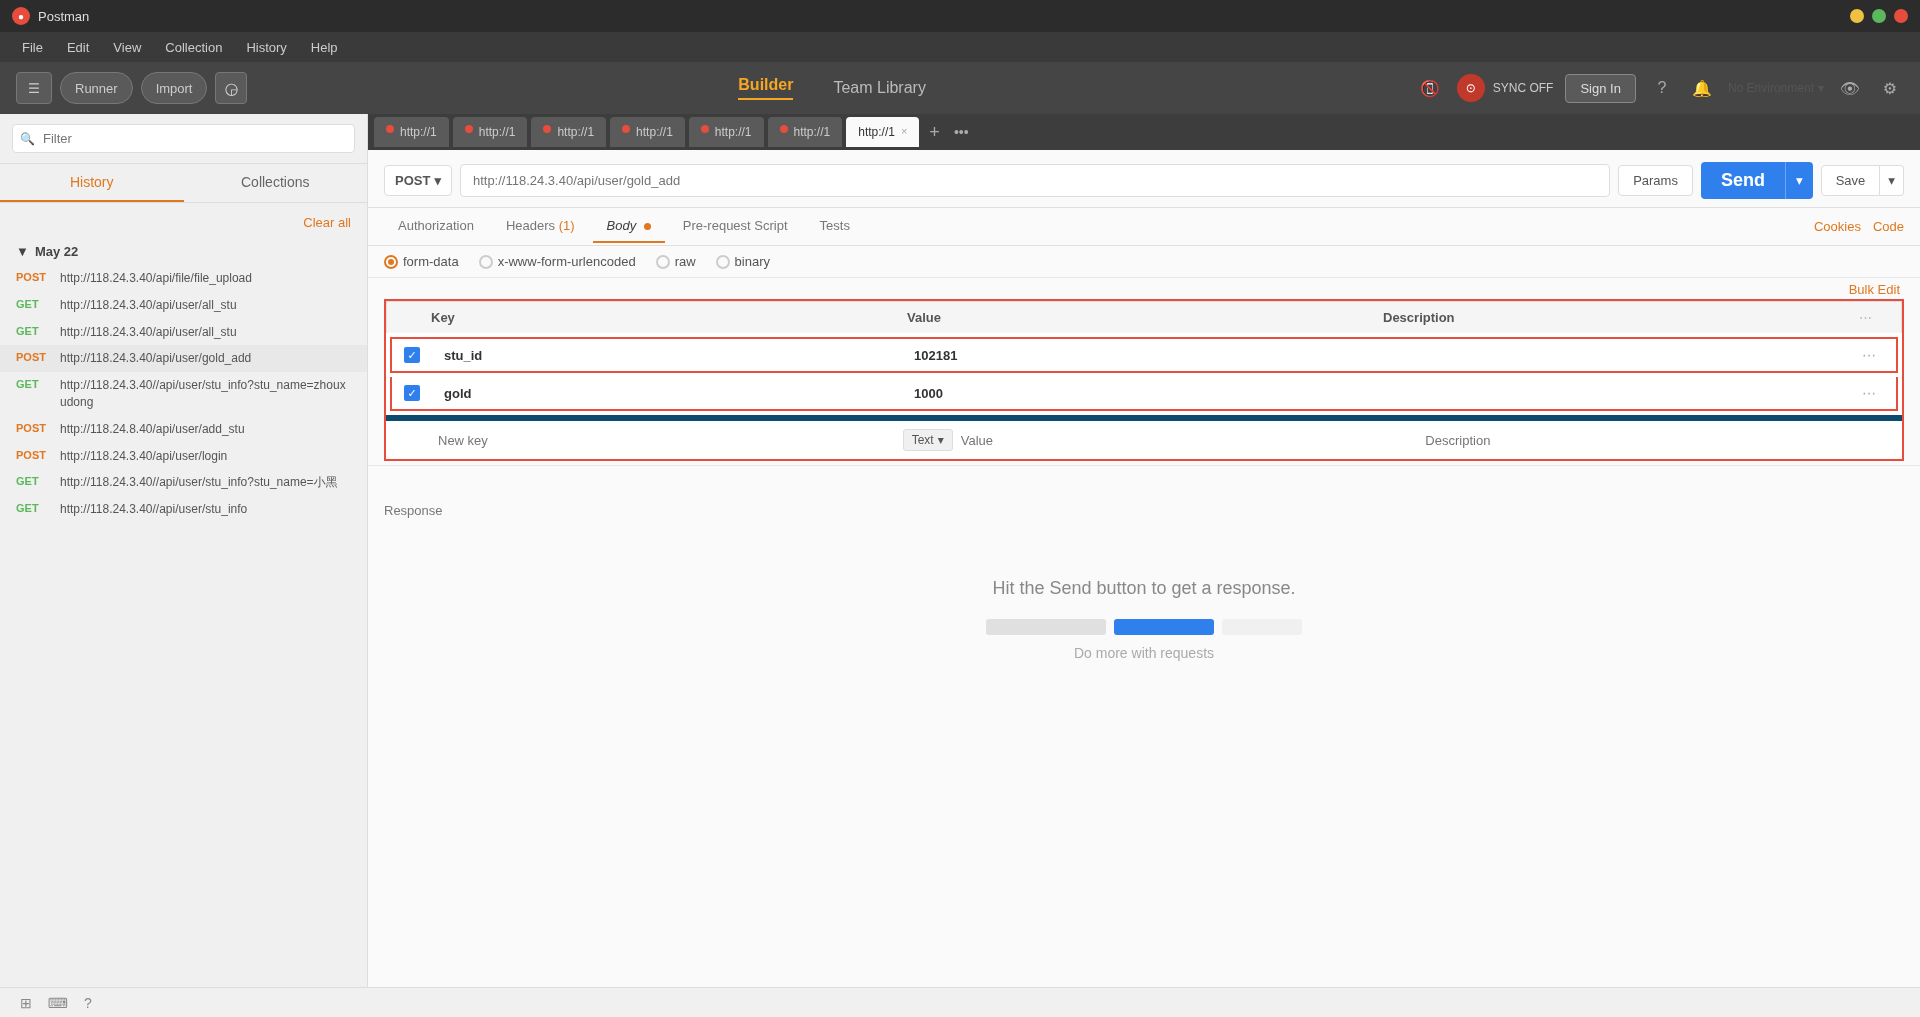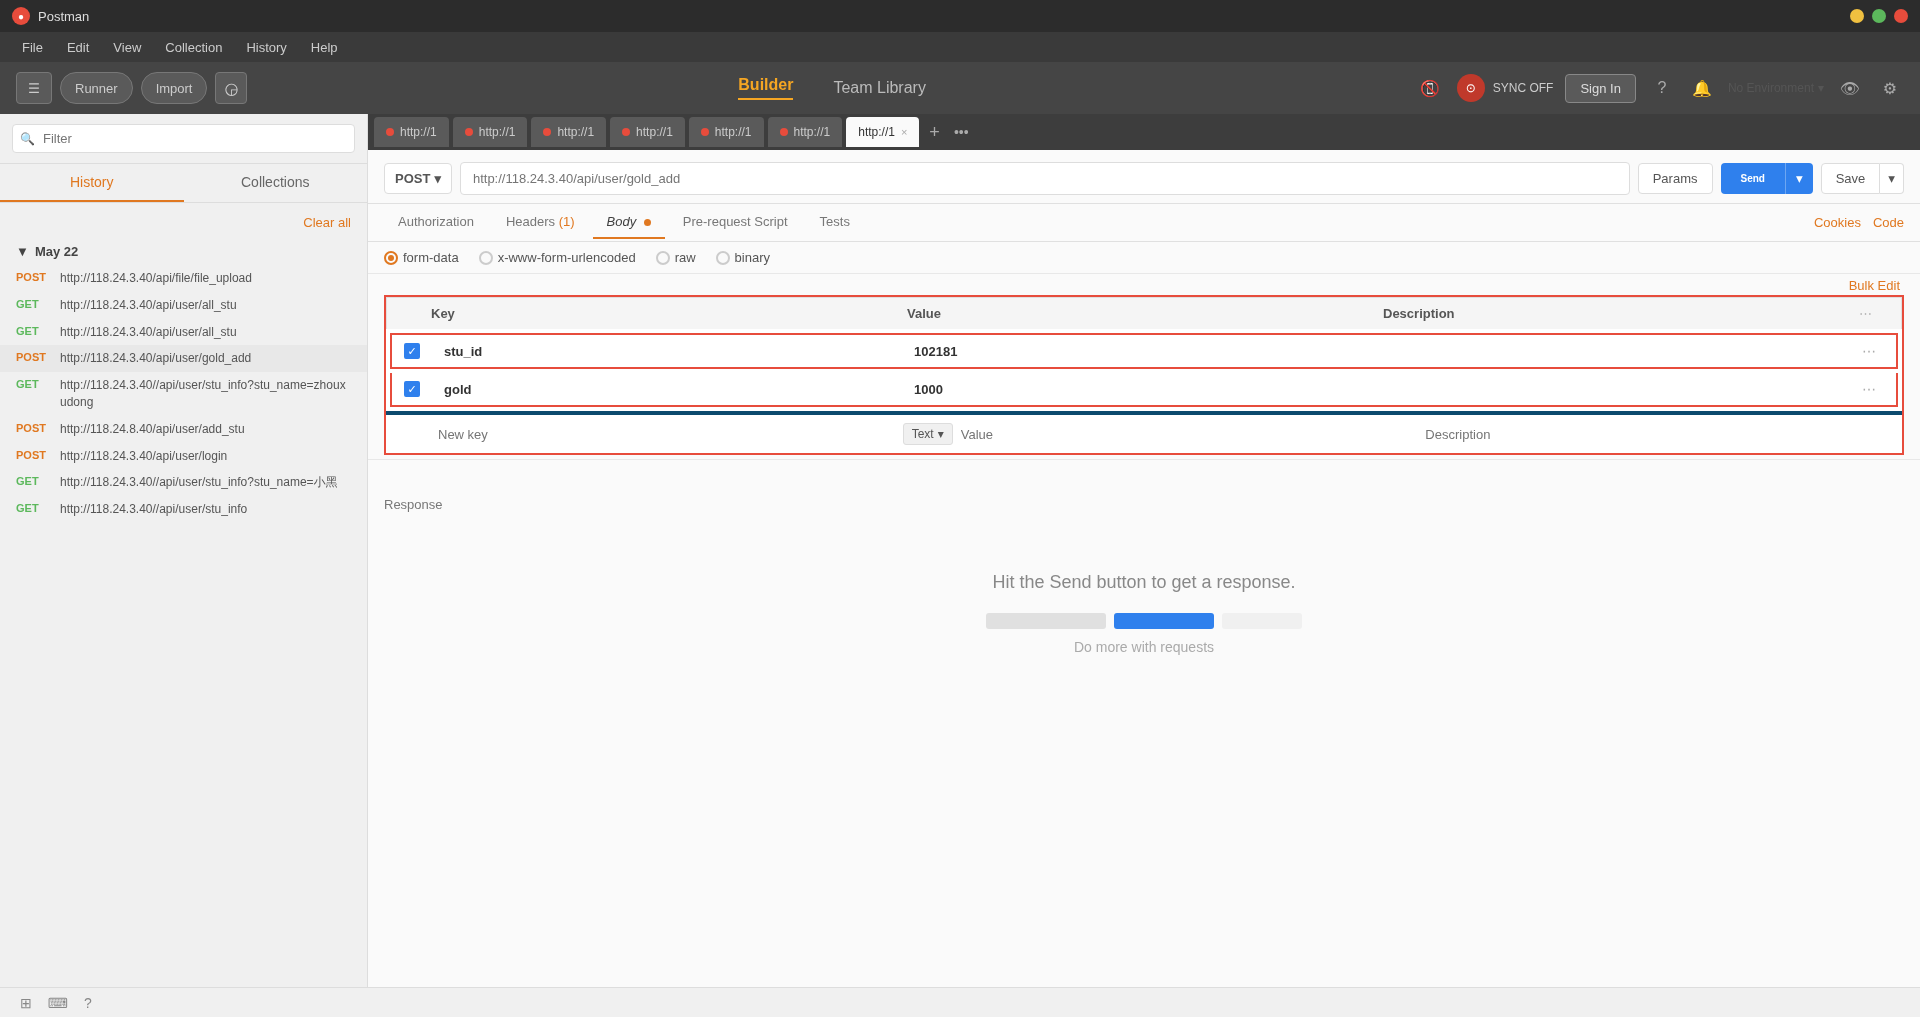--- a/index.html
+++ b/index.html
@@ -227,24 +227,24 @@
       background: #3d3d3d;
       display: flex;
       align-items: center;
       height: 36px;
       padding: 0 4px;
       overflow: hidden;
     }
     .req-tab {
       background: #5a5a5a;
       border-radius: 4px 4px 0 0;
-      padding: 0 12px;
+      padding: 8px 12px;
       height: 30px;
       display: flex;
-      align-items: center;
+      align-items: flex-start;
       color: #ccc;
       font-size: 12px;
       cursor: pointer;
       margin: 0 2px;
       gap: 6px;
       white-space: nowrap;
     }
     .req-tab.active {
       background: #fafafa;
       color: #333;
@@ -297,21 +297,21 @@
       font-size: 13px;
       color: #555;
       cursor: pointer;
     }
     .send-btn {
       background: #2f80ed;
       border: none;
       border-radius: 4px 0 0 4px;
       padding: 8px 20px;
       color: white;
-      font-size: 10px;
+      font-size: 18px;
       font-weight: 600;
       cursor: pointer;
     }
     .send-dropdown-btn {
       background: #2f80ed;
       border: none;
       border-radius: 0 4px 4px 0;
       border-left: 1px solid rgba(255,255,255,0.3);
       padding: 8px 10px;
       color: white;
@@ -808,21 +808,21 @@
         <div class="params-row" style="border-top: none;">
           <div class="col-check">
             <div class="checkbox"></div>
           </div>
           <div class="col-key key-cell">gold</div>
           <div class="col-value value-cell">1000</div>
           <div class="col-desc desc-cell"></div>
           <div class="col-actions row-actions">⋯</div>
         </div>
 
-        <div class="new-key-row" style="border-top: 4px solid #0c4a6e;">
+        <div class="new-key-row" style="border-top: 6px solid #0c4a6e;">
           <div class="col-check" style="width:32px;"></div>
           <input class="new-key-input" type="text" placeholder="New key" style="">
           <div class="text-type-selector">
             <span>Text</span>
             <span>▾</span>
           </div>
           <input class="new-value-input" type="text" placeholder="Value" style="">
           <input class="new-desc-input" type="text" placeholder="Description" style="">
         </div>
       </div>

